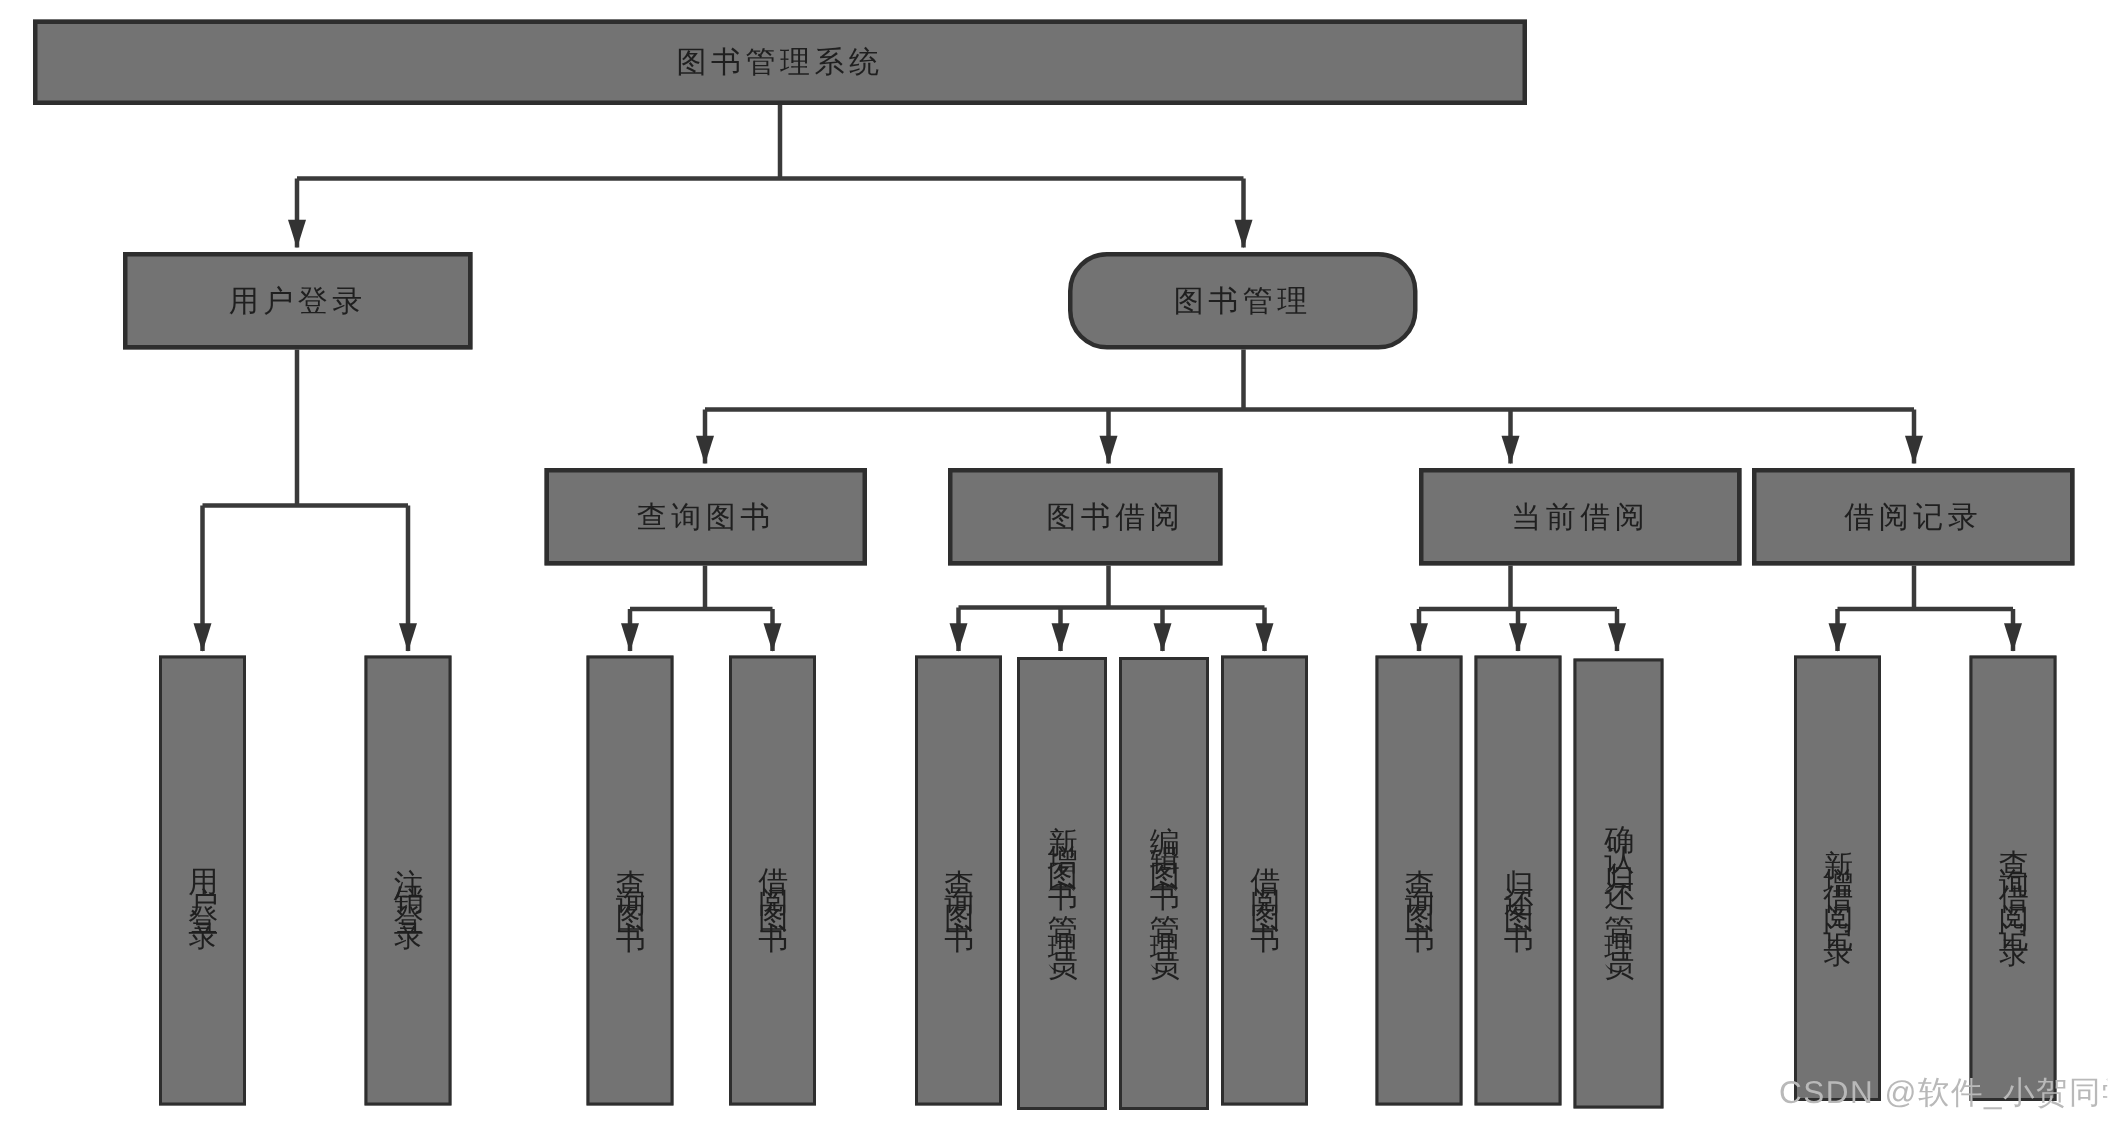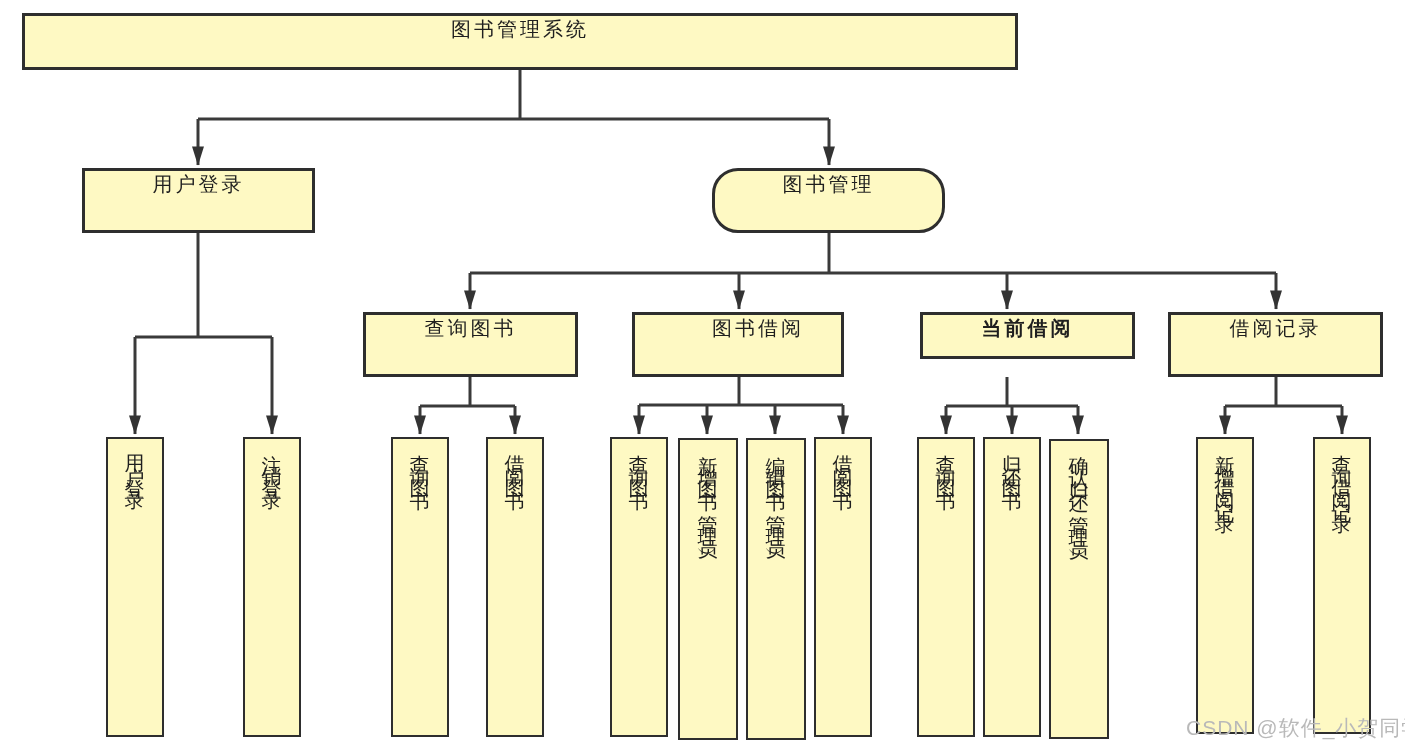--- a/index.html
+++ b/index.html
@@ -18,23 +18,24 @@
   }
   .connector-layer {
     position: absolute;
     left: 0; top: 0;
     width: 1405px;
     height: 747px;
   }
   .box {
     position: absolute;
     box-sizing: border-box;
-    background: #fef9c3;
+    background: #737373;
     border: 3px solid #2e2e2e;
     display: flex;
+    align-items: center;
     justify-content: center;
     font-size: 20px;
     letter-spacing: 3px;
     color: #1f1f1f;
     white-space: nowrap;
   }
   .leaf {
     border-width: 2px;
   }
   .leaf .vtext {
@@ -121,24 +122,24 @@
   <div class="box" style="left:82px; top:168px; width:233px; height:65px;">
     <span>用户登录</span>
   </div>
   <div class="box" style="left:712px; top:168px; width:233px; height:65px;border-radius:26px;">
     <span>图书管理</span>
   </div>
 
   <div class="box" style="left:363px; top:312px; width:215px; height:65px;">
     <span>查询图书</span>
   </div>
-  <div class="box" style="left:632px; top:312px; width:212px; height:65px;padding-left:40px;">
+  <div class="box" style="left:632px; top:312px; width:183px; height:65px;padding-left:40px;">
     <span>图书借阅</span>
   </div>
-  <div class="box" style="left:920px; top:312px; width:215px; height:47px;font-weight:bold;">
+  <div class="box" style="left:946px; top:312px; width:215px; height:65px;">
     <span>当前借阅</span>
   </div>
   <div class="box" style="left:1168px; top:312px; width:215px; height:65px;">
     <span>借阅记录</span>
   </div>
 
   <div class="box leaf" style="left:106px; top:437px; width:58px; height:300px;">
     <span class="vtext">用户登录</span>
   </div>
   <div class="box leaf" style="left:243px; top:437px; width:58px; height:300px;">

